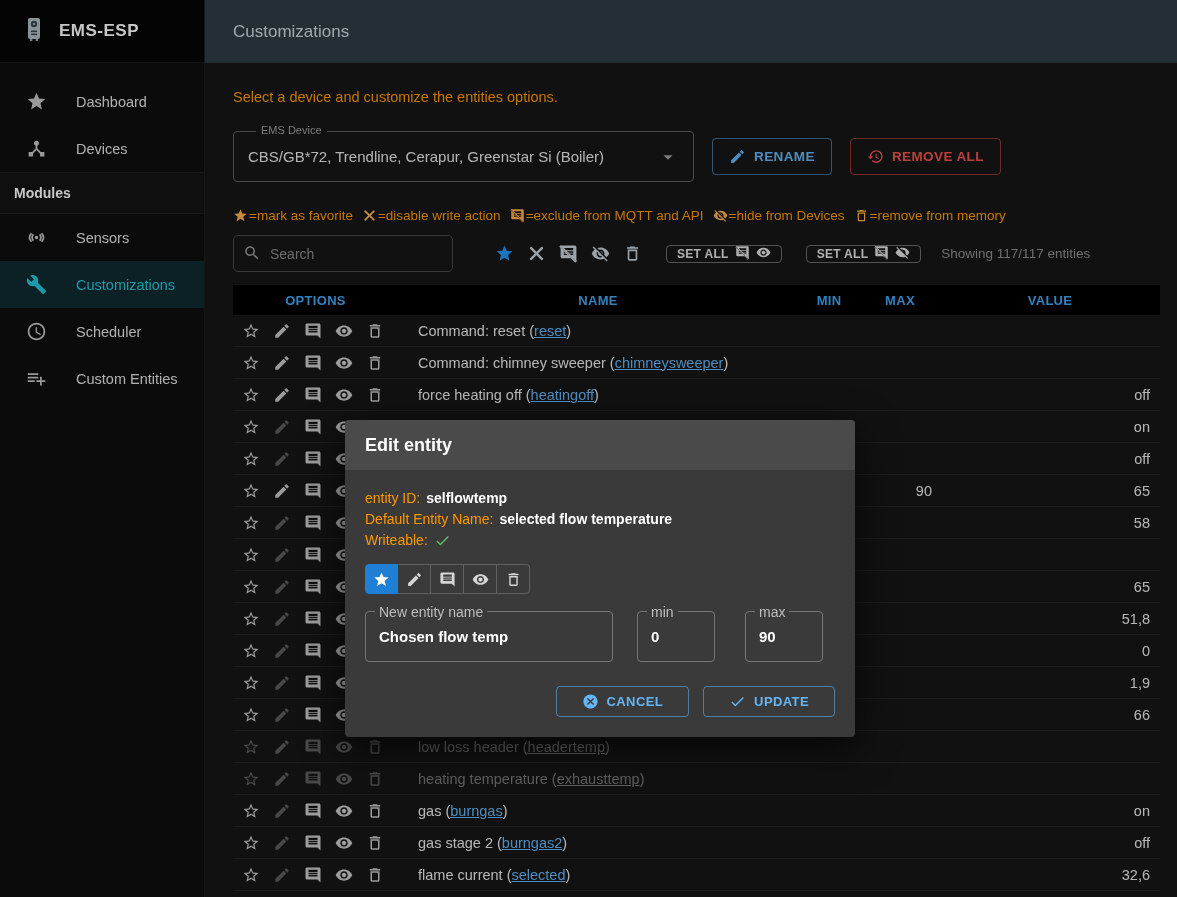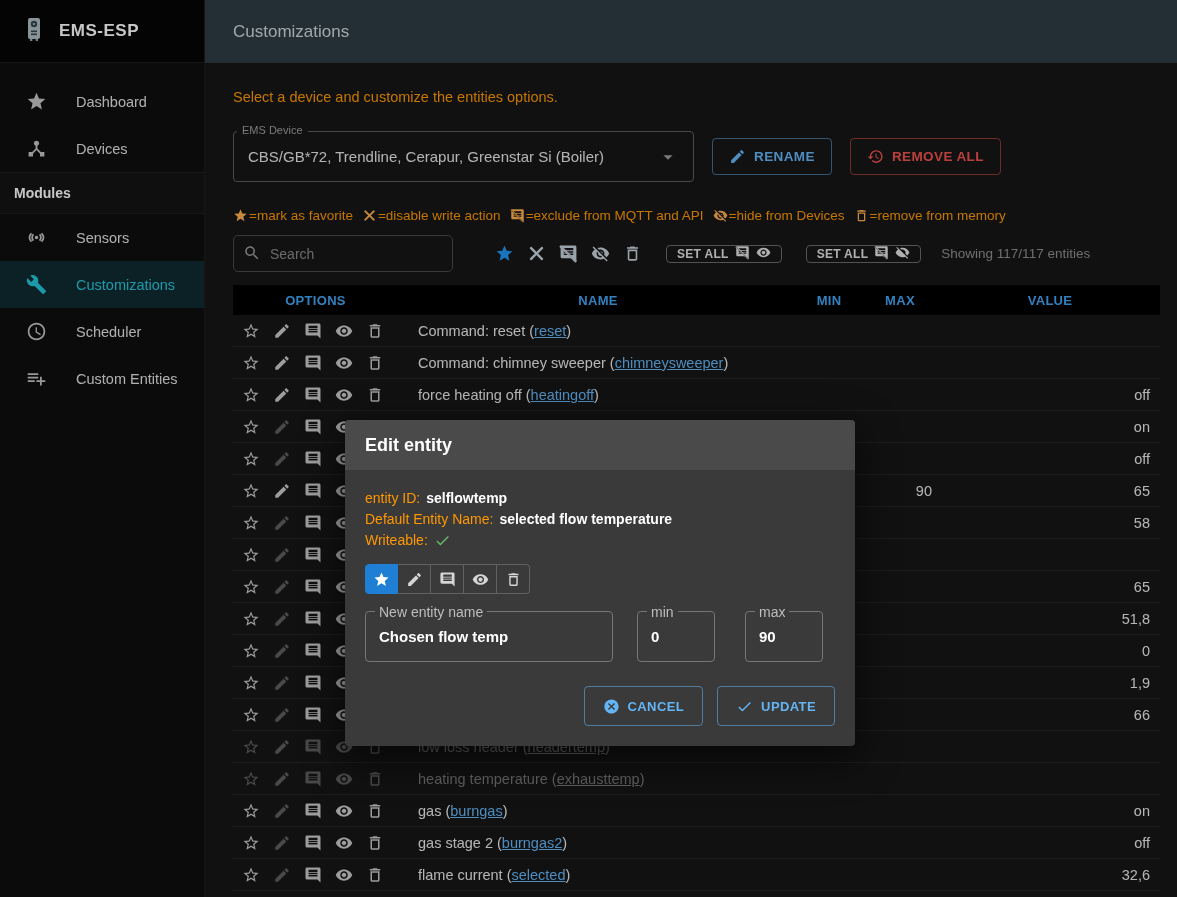--- a/index.html
+++ b/index.html
@@ -28,21 +28,21 @@
 
   
   .main { flex:1; display:flex; flex-direction:column; min-width:0; }
   .appbar { height:63px; background:#2d3c44; display:flex; align-items:center; padding:0 28px; color:#cfd8dc; font-size:17px; flex-shrink:0; }
   .content { flex:1; padding:26px 17px 0 28px; }
 
   .intro { color:#ff9800; font-size:14.5px; }
 
   .device-row { margin-top:26px; display:flex; align-items:center; gap:18px; }
   .select-field { position:relative; width:461px; height:51px; border:1px solid #5f5f5f; border-radius:4px; display:flex; align-items:center; padding:0 14px; cursor:pointer; }
-  .select-field .flabel { position:absolute; top:-8px; left:3px; background:#171717; padding:0 5px; font-size:11px; color:#9e9e9e; }
+  .select-field .flabel { position:absolute; top:-8px; left:22px; background:#171717; padding:0 5px; font-size:11px; color:#9e9e9e; }
   .select-field .sval { font-size:15px; color:#e6e6e6; flex:1; white-space:nowrap; overflow:hidden; }
   .select-field .caret { width:22px; height:22px; color:#9e9e9e; }
 
   .btn { display:inline-flex; align-items:center; gap:8px; height:37px; padding:0 16px; border-radius:4px; background:transparent; font-family:inherit; font-size:13.5px; font-weight:bold; letter-spacing:.4px; cursor:pointer; }
   .btn .bicon { display:flex; } .btn .bicon svg { width:17px; height:17px; }
   .btn.blue { border:1px solid rgba(100,181,246,.55); color:#64b5f6; }
   .btn.red  { border:1px solid rgba(239,83,80,.55);  color:#ef5350; }
 
   .legend { margin-top:26px; color:#ff9800; font-size:13.5px; display:flex; align-items:center; flex-wrap:nowrap; }
   .legend .litem { display:inline-flex; align-items:center; margin-right:9px; }
@@ -100,21 +100,21 @@
   .toggle-btn svg { width:17px; height:17px; }
   .toggle-btn.selected { background:#1f7fd4; border-color:#1f7fd4; color:#ffffff; }
   .dfields { margin-top:17px; display:flex; }
   .dfield { position:relative; height:51px; border:1px solid #767676; border-radius:4px; display:flex; align-items:center; padding:0 13px; }
   .dfield .flabel { position:absolute; top:-8px; left:9px; background:#3a3a3a; padding:0 4px; font-size:14px; color:#bdbdbd; }
   .dfield .fvalue { font-size:15px; color:#ffffff; font-weight:bold; }
   .dfield.name-field { width:248px; margin-right:24px; }
   .dfield.small { width:78px; }
   .dfield.small + .dfield.small { margin-left:30px; }
   .dactions { margin-top:24px; display:flex; justify-content:flex-end; gap:14px; }
-  .dactions .btn { height:40px; font-size:13px; padding:0 18px; }
+  .dactions .btn { height:31px; font-size:13px; padding:0 25px; }
 </style>
 </head>
 <body>
 
 <div class="app">
 
   <aside class="sidebar">
     <div class="logo-bar">
       <span>
         <svg viewBox="0 0 24 24">

